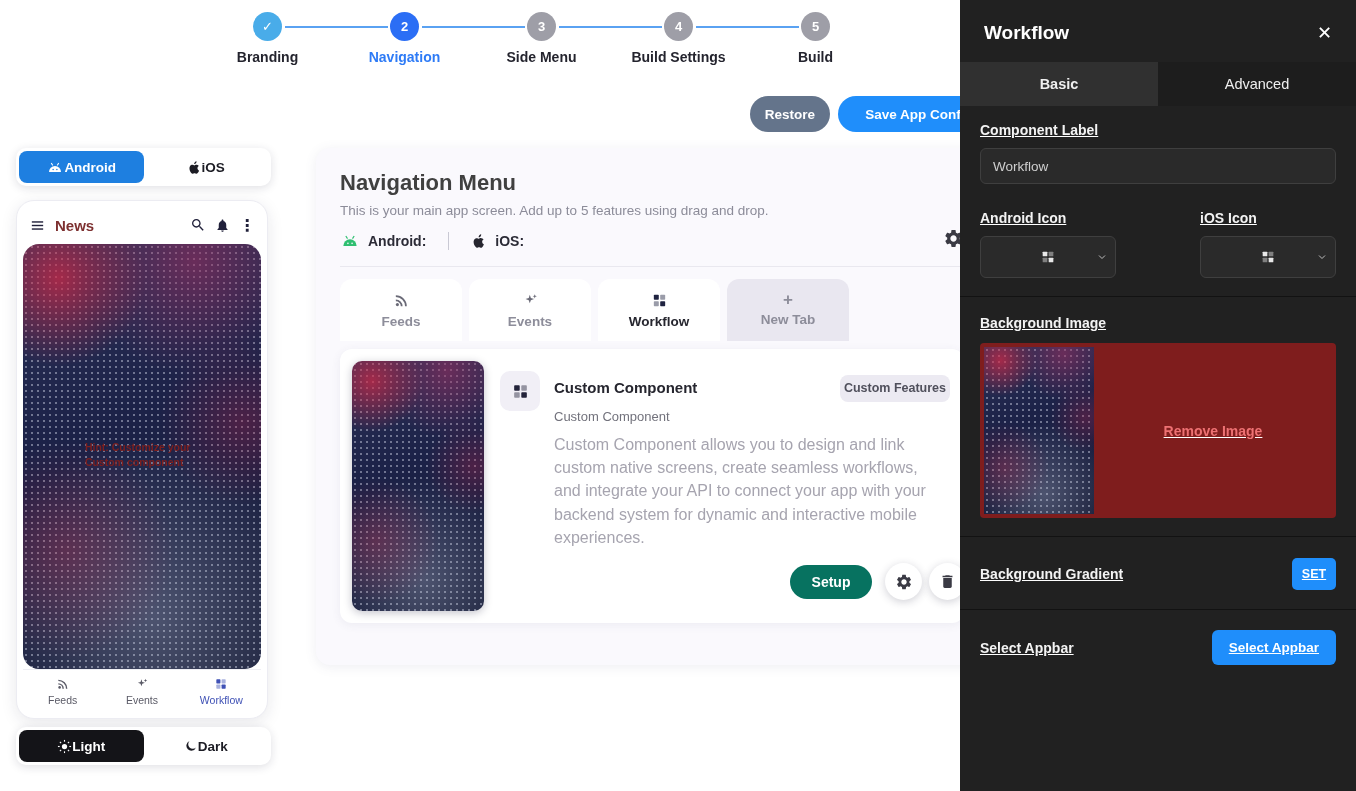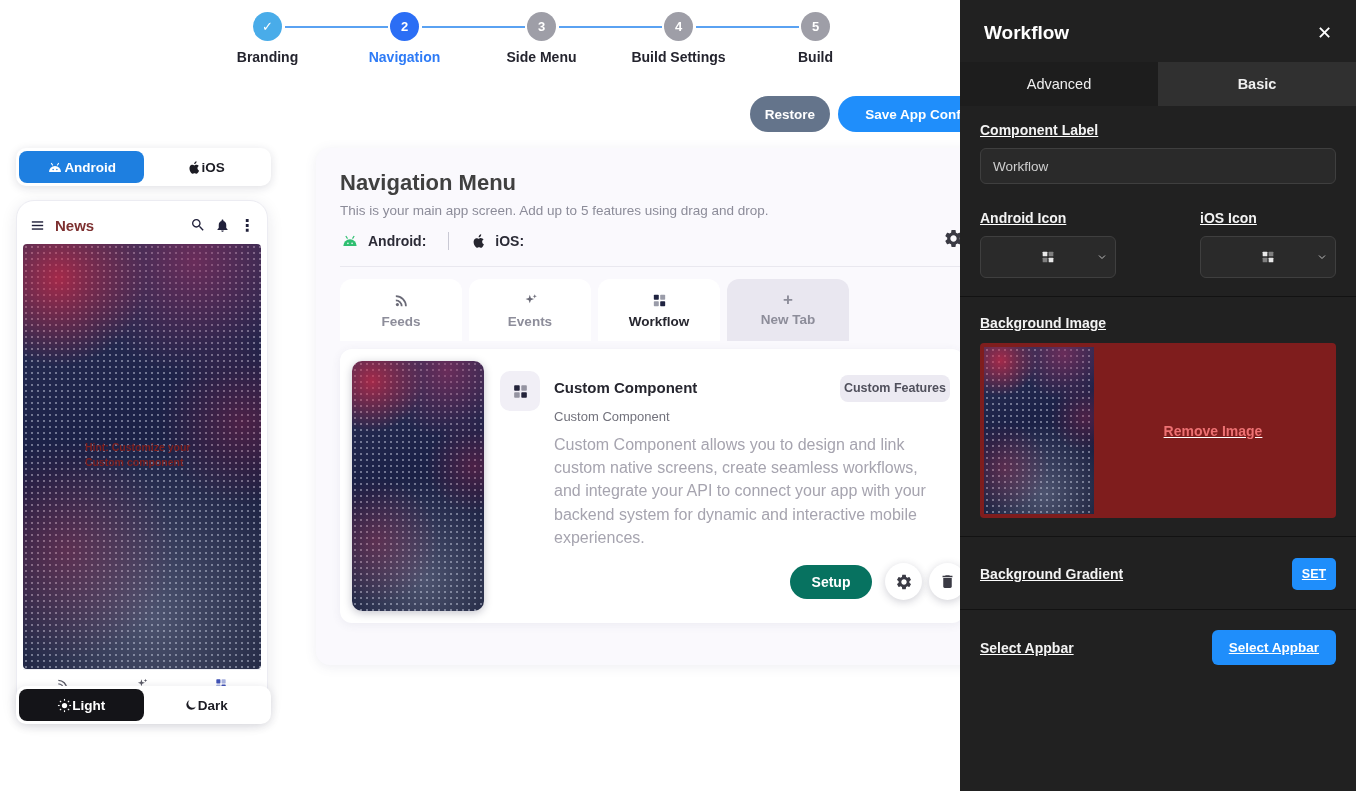--- a/index.html
+++ b/index.html
@@ -38,35 +38,35 @@
   
   .btn-restore { position:absolute; left:750px; top:96px; width:80px; height:36px; border-radius:18px;
     background:#64748b; color:#fff; font-size:13.5px; font-weight:600; }
   .btn-save { position:absolute; left:838px; top:96px; width:162px; height:36px; border-radius:18px;
     background:#1f8efb; color:#fff; font-size:13.5px; font-weight:700; }
 
   
   .toggle-card { position:absolute; left:16px; width:255px; height:38px; background:#fff; border-radius:10px;
     box-shadow:0 2px 10px rgba(30,30,60,.14); display:flex; padding:3px; }
   .platform-toggle { top:148px; }
-  .theme-toggle { top:686px; }
+  .theme-toggle { top:727px; }
   .tg-btn { flex:1; display:flex; align-items:center; justify-content:center; border-radius:8px;
     font-size:13.5px; font-weight:600; color:#1c1c24; }
   .tg-android { background:#1e7fe0; color:#fff; --android-eye:#1e7fe0; }
   .tg-light { background:#141418; color:#fff; }
 
   
   .phone { position:absolute; left:16px; top:200px; width:252px; height:519px; background:#fff;
     border:1px solid #ececf2; border-radius:18px; box-shadow:0 4px 16px rgba(30,30,60,.10);
     padding:5px 6px; display:flex; flex-direction:column; }
   .phone-appbar { height:38px; display:flex; align-items:center; gap:9px; padding:0 6px; color:#20203a; }
   .phone-title { color:#7d3030; font-weight:700; font-size:15px; }
   .spacer { flex:1; }
   .kebab { font-size:16px; font-weight:700; color:#20203a; }
-  .phone-screen { flex:1; border-radius:4px; position:relative;padding-left:41px; }
+  .phone-screen { flex:1; border-radius:16px; position:relative;padding-left:41px; }
   .phone-hint { position:absolute; top:46%; left:26%; width:130px; font-size:10.5px; line-height:1.45;
     color:#7c1f1f; font-weight:700; }
   .phone-nav { height:44px; display:flex; align-items:center; border-top:1px solid #efeff4; }
   .phone-nav-item { flex:1; display:flex; flex-direction:column; align-items:center; gap:3px;
     font-size:10.5px; color:#5a5a66; }
   .phone-nav-item.active { color:#3f51b5; }
 
   
   .nav-card { position:absolute; left:316px; top:148px; width:672px; height:517px; background:#faf9fd;
     border-radius:14px; box-shadow:0 2px 12px rgba(90,90,130,.10); padding:22px 24px; }
@@ -374,22 +374,22 @@
       </button>
     </div>
   </section>
 
   <aside class="settings">
     <div class="s-header">
       <h2 class="s-title">Workflow</h2>
       <button class="s-close">✕</button>
     </div>
     <div class="s-tabs">
+      <button class="stab active">Basic</button>
       <button class="stab">Advanced</button>
-      <button class="stab active">Basic</button>
     </div>
     <div class="s-body">
       <label class="s-label">Component Label</label>
       <input class="s-input" value="Workflow" style="">
 
       <div class="icon-row">
         <div class="icon-col">
           <label class="s-label">Android Icon</label>
           <div class="s-select">
             <span class="ic">

